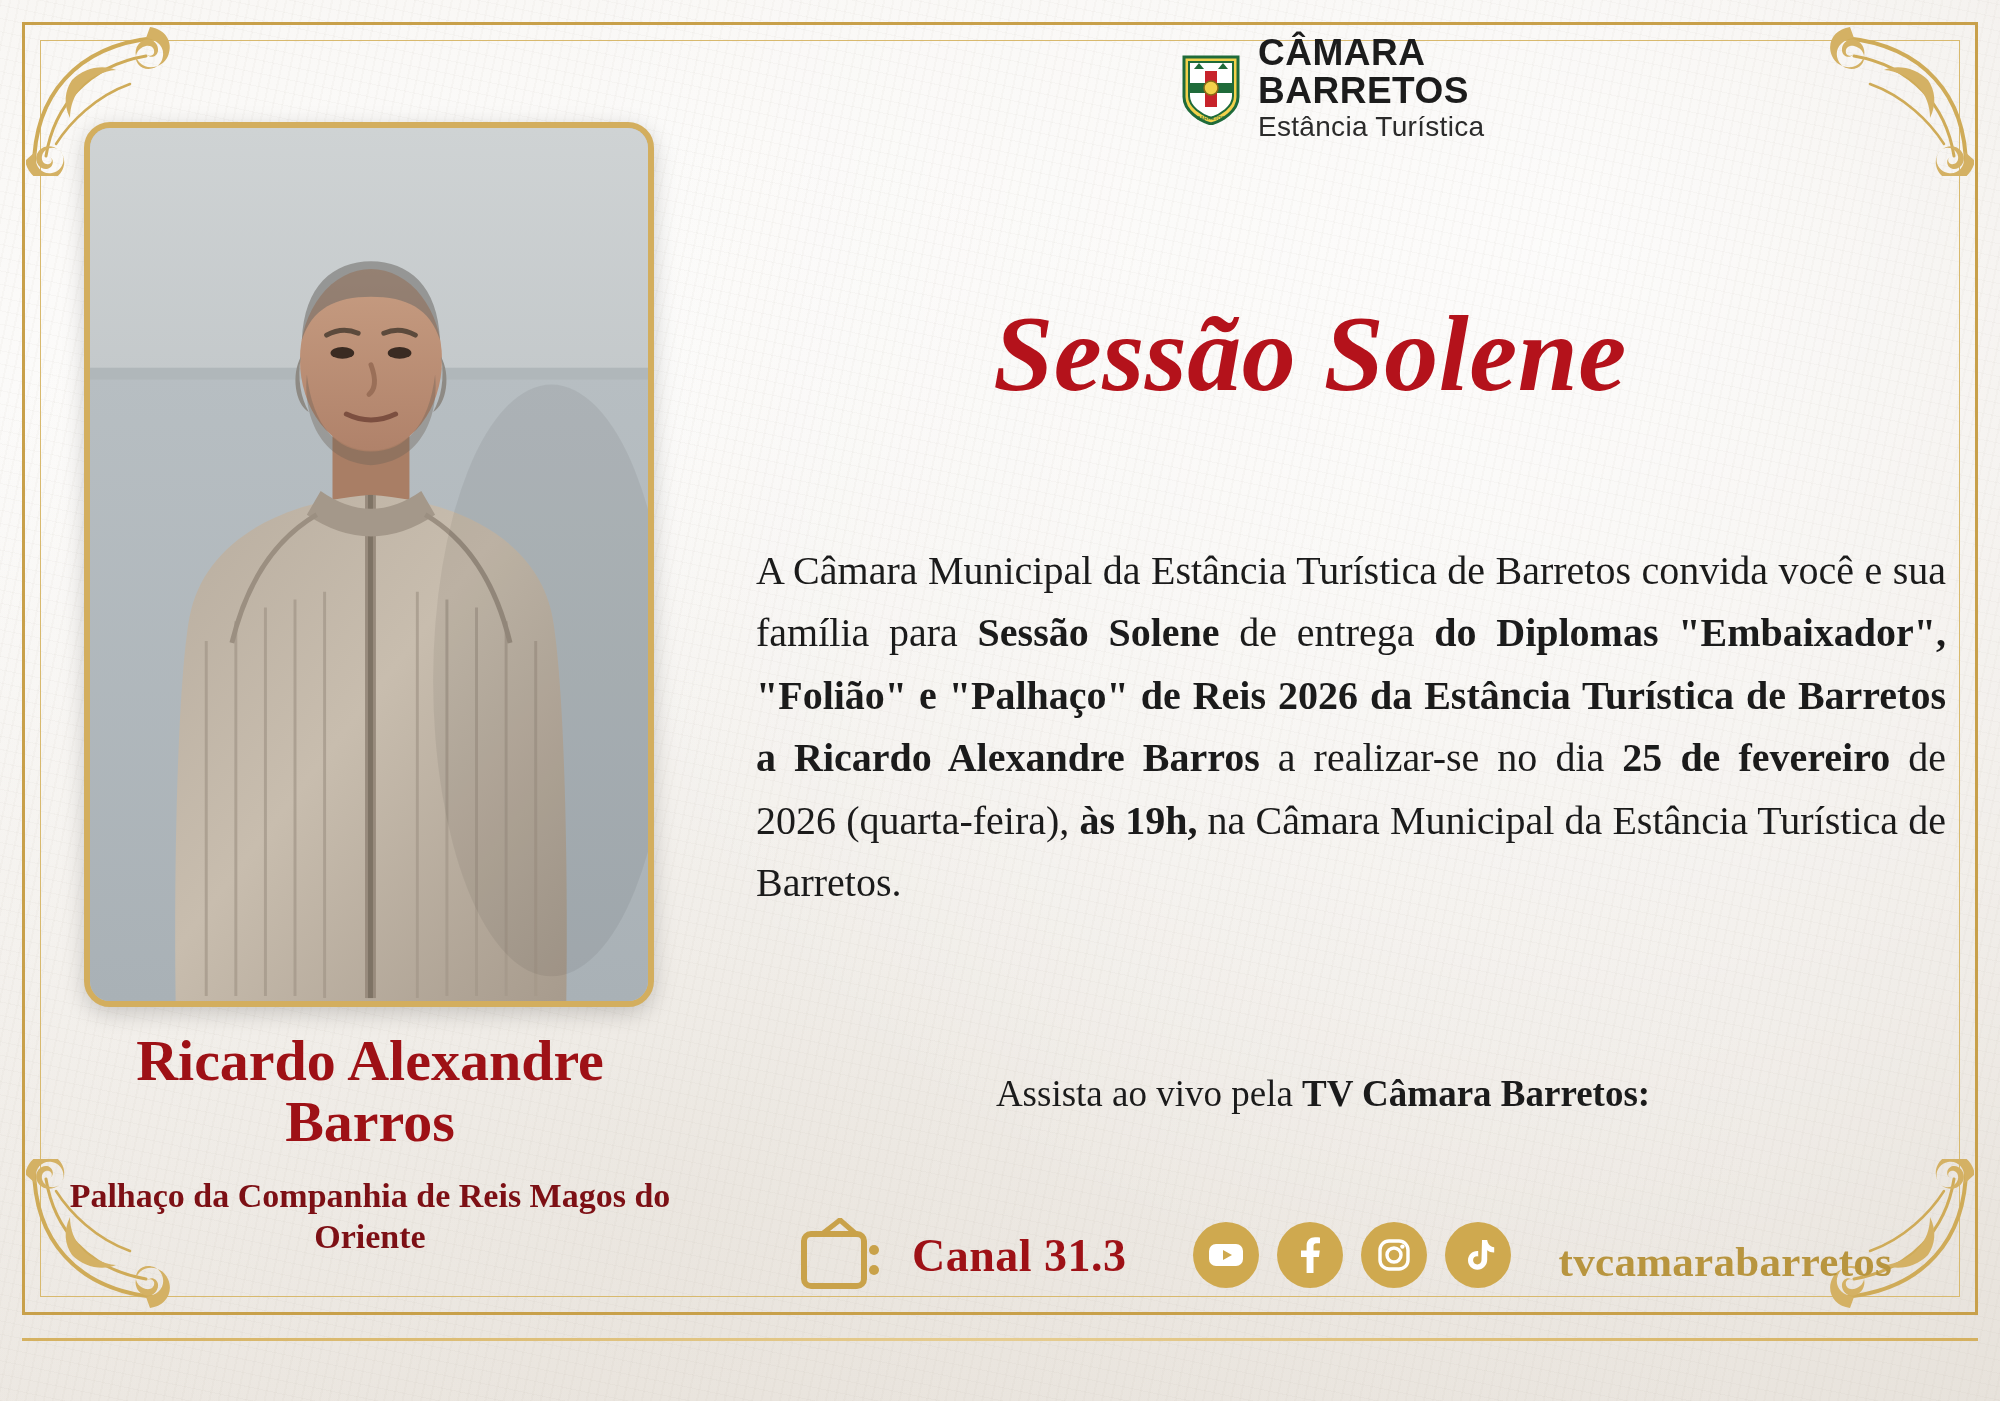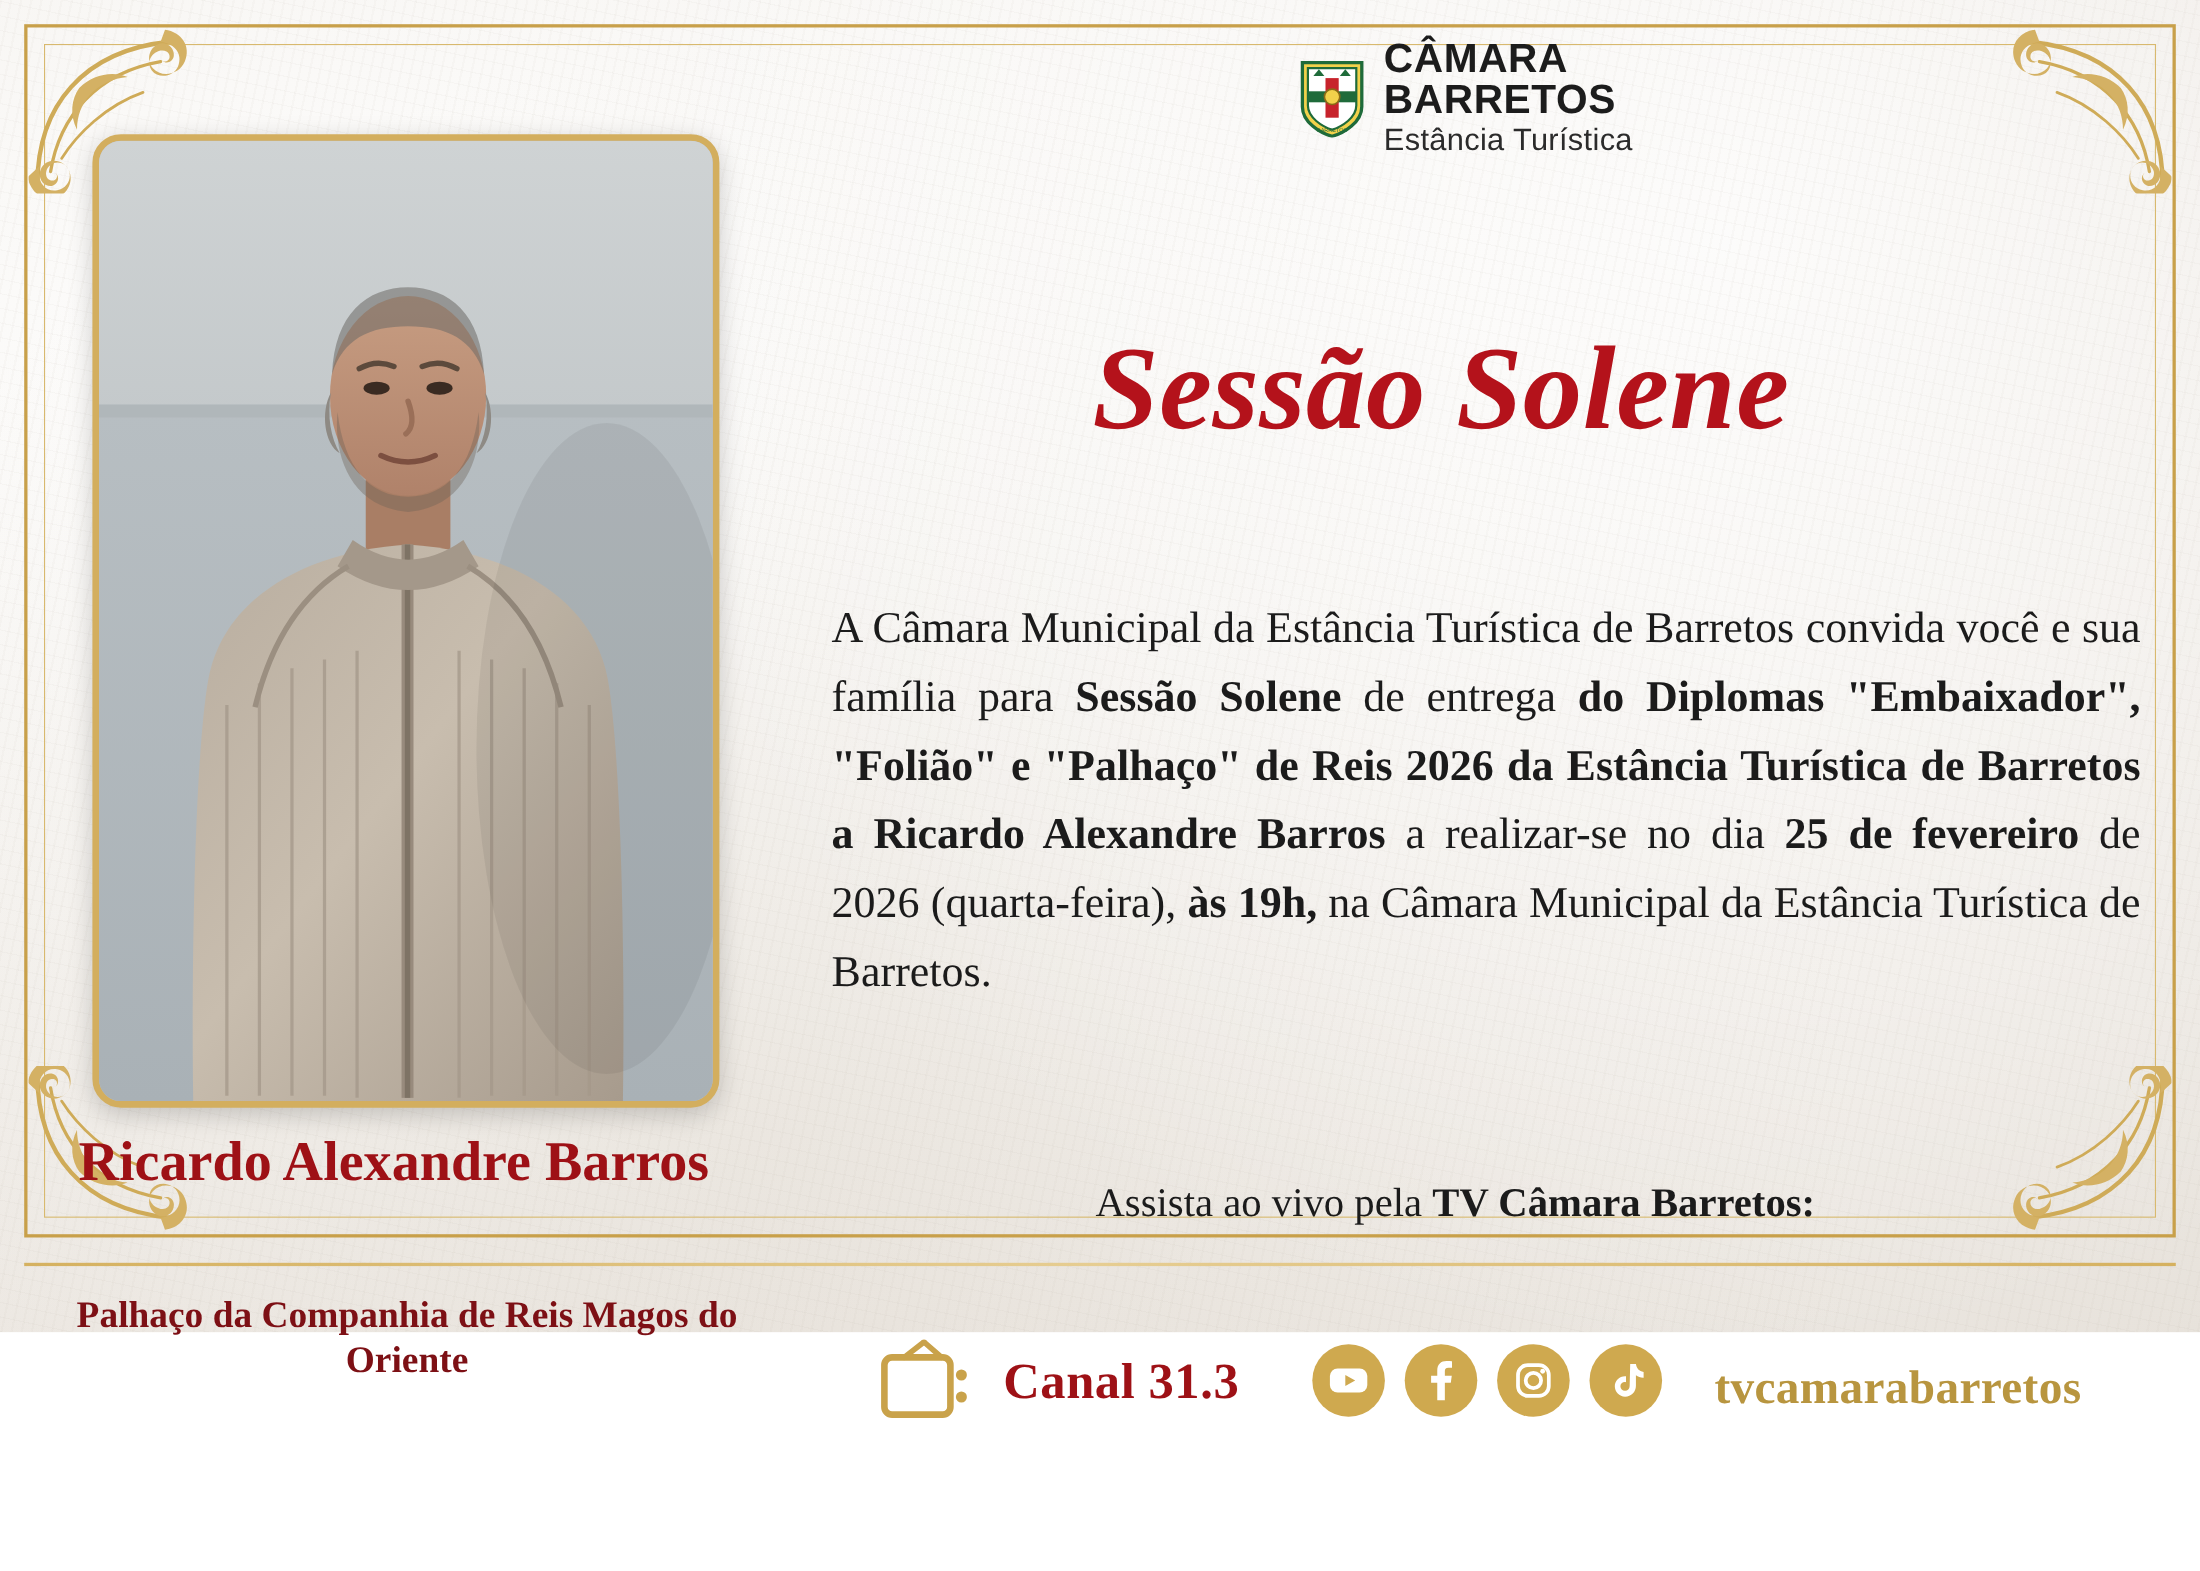--- a/index.html
+++ b/index.html
@@ -11,21 +11,21 @@
   body {
     width: 2000px;
     height: 1428px;
     overflow: hidden;
     font-family: "Liberation Serif", serif;
   }
 
   .poster {
     position: relative;
     width: 2000px;
-    height: 1211px;
+    height: 1401px;
     background:
       radial-gradient(ellipse at 22% 30%, #ffffff 0%, #f7f5f2 42%, #efebe6 72%, #e7e2db 100%),
       linear-gradient(115deg, #faf9f7 0%, #f2efe9 50%, #ece7e0 100%);
     box-sizing: border-box;
   }
 
   
   .paper-texture {
     position: absolute;
     inset: 0;
@@ -120,28 +120,28 @@
   }
   .photo-inner {
     position: absolute;
     inset: 0;
     overflow: hidden;
   }
   .photo-svg { width: 100%; height: 100%; display: block; }
 
   .honoree-name {
     position: absolute;
-    left: 48px;
+    left: 60px;
     top: 1030px;
     width: 620px;
     text-align: center;
     color: #9e1116;
     font-family: "Liberation Serif", serif;
     font-weight: bold;
-    font-size: 51px;
+    font-size: 58px;
     line-height: 1.06;
   }
   .honoree-role {
     position: absolute;
     left: 60px;
     top: 1175px;
     width: 620px;
     text-align: center;
     color: #7d1015;
     font-family: "Liberation Serif", serif;

